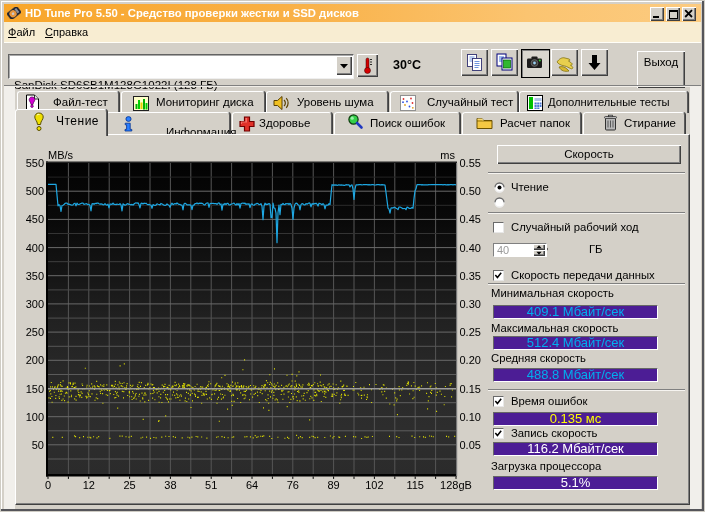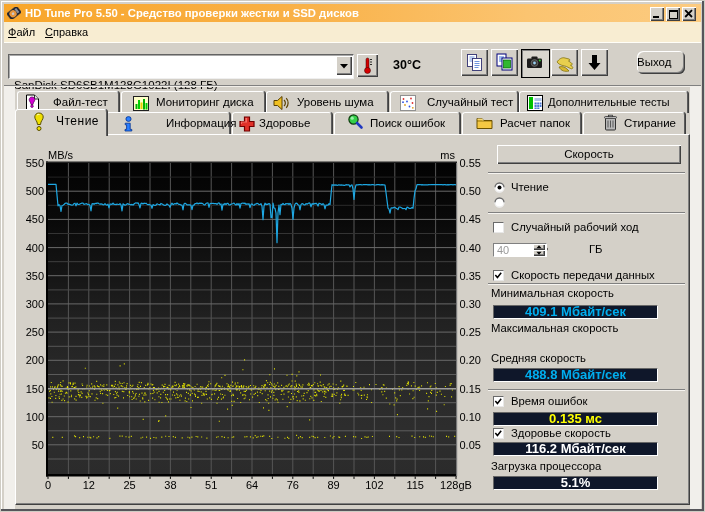--- a/index.html
+++ b/index.html
@@ -1,20 +1,20 @@
 <!DOCTYPE html>
 <html><head><meta charset="utf-8"><style>
 html,body{margin:0;padding:0;}
 body{width:705px;height:512px;overflow:hidden;font-family:"Liberation Sans",sans-serif;}
 #win{position:absolute;left:0;top:0;width:705px;height:512px;background:#d4d0c8;}
 .abs{position:absolute;}
 svg{display:block;}
 .raised{background:#d4d0c8;box-shadow:inset 1px 1px 0 #ffffff,inset -1px -1px 0 #404040,inset -2px -2px 0 #808080;}
 .lbl{font-size:11.3px;color:#000;white-space:nowrap;}
-.vbox{position:absolute;left:493px;width:163px;height:12px;background:#0f172a;border:1px solid;border-color:#666 #fff #fff #666;font-weight:bold;font-size:13px;text-align:center;line-height:12.5px;}
+.vbox{position:absolute;left:493px;width:163px;height:12px;background:#4c1d95;border:1px solid;border-color:#666 #fff #fff #666;font-weight:normal;font-size:13px;text-align:center;line-height:12.5px;}
 .sep{position:absolute;left:488px;width:197px;height:0;border-top:1px solid #808080;border-bottom:1px solid #f6f4f0;}
 .tab{position:absolute;background:#d4d0c8;border-top:1px solid #fff;border-left:1px solid #fff;border-right:1px solid #5c5c5c;border-radius:3px 3px 0 0;box-shadow:1px 0 0 #404040;font-size:11.5px;}
 .tlab{position:absolute;white-space:nowrap;font-size:11.5px;color:#000;}
 .cb{position:absolute;width:9px;height:9px;background:#fff;border:1px solid;border-color:#6a6a6a #e8e8e8 #e8e8e8 #6a6a6a;}
 </style></head><body>
 <div id="win">
 
   <div class="abs" style="left:0;top:0;width:705px;height:512px;box-shadow:inset 0 0 0 1px #cfccc4,inset 1px 1px 0 1px #ffffff,inset -1px -1px 0 1px #57575b,inset -3px -3px 0 #a7a39b;"></div>
   <div class="abs" style="right:1px;top:1px;bottom:1px;width:2px;background:#55555a;"></div>
   <div class="abs" style="left:1px;right:1px;bottom:1px;height:2px;background:#55555a;"></div>
@@ -96,21 +96,21 @@
 <path d="M6 13c2-3 5-5 8-4l4 1c1.5.5 1 2-.5 2l3 2c1.5 1 .5 2.5-1 2l2 2c1 1-.5 2.5-2 1.5l-4-2c-3-1-7-1-9.5-4.5z"></path>
 <path d="M8 18c3-1 6 0 8 2l2 2c-4 1-8 0-10-4z" fill="#d8b830"></path>
 </g>
       </svg>
     </div>
   <div class="abs raised" style="left:581px;top:49px;width:27px;height:27px;">
     <svg width="27" height="27" viewBox="0 0 27 27">
         <path d="M13.5 21l-6-7h3.5V6h5v8h3.5z" fill="#000"></path>
       </svg>
   </div>
-  <div class="abs raised" style="left:637px;top:51px;width:48px;height:23px;font-size:11.5px;line-height:23px;border-radius:6px;">Выход</div>
+  <div class="abs raised" style="left:637px;top:51px;width:48px;height:37px;text-align:center;font-size:11.5px;line-height:23px;">Выход</div>
 
   <div class="abs" style="left:4px;top:85px;width:697px;height:0;border-top:1px solid #808080;border-bottom:1px solid #f2efe9;"></div>
 
   <div class="tab" style="left:17px;top:91px;width:100px;height:21px;"></div>
   <div class="tab" style="left:121px;top:91px;width:142px;height:21px;"></div>
   <div class="tab" style="left:266px;top:91px;width:120px;height:21px;"></div>
   <div class="tab" style="left:390px;top:91px;width:126px;height:21px;"></div>
   <div class="tab" style="left:519px;top:91px;width:167px;height:21px;"></div>
 
 <svg class="abs" style="left:25px;top:94px;" width="15" height="17" viewBox="0 0 15 17">
@@ -161,21 +161,21 @@
   <div class="tlab" style="left:156px;top:96px;">Мониторинг диска</div>
   <div class="tlab" style="left:297px;top:96px;">Уровень шума</div>
   <div class="tlab" style="left:427px;top:96px;">Случайный тест</div>
   <div class="tlab" style="left:548px;top:96px;font-size:11.2px;">Дополнительные тесты</div>
 
   <div class="tab" style="left:106px;top:112px;width:122px;height:21px;"></div>
   <div class="tab" style="left:232px;top:112px;width:98px;height:21px;"></div>
   <div class="tab" style="left:334px;top:112px;width:124px;height:21px;"></div>
   <div class="tab" style="left:462px;top:112px;width:117px;height:21px;"></div>
   <div class="tab" style="left:583px;top:112px;width:100px;height:21px;"></div>
-  <div class="tlab" style="left:142px;top:117px;padding-left:24px;">Информация</div>
+  <div class="tlab" style="left:142px;top:126px;padding-left:24px;">Информация</div>
   <div class="tlab" style="left:259px;top:117px;">Здоровье</div>
   <div class="tlab" style="left:370px;top:117px;">Поиск ошибок</div>
   <div class="tlab" style="left:500px;top:117px;">Расчет папок</div>
   <div class="tlab" style="left:624px;top:117px;">Стирание</div>
 
 <svg class="abs" style="left:122px;top:116px;" width="13" height="16" viewBox="0 0 13 16">
 <ellipse cx="6.5" cy="3" rx="2.6" ry="2.4" fill="#2a7fff" stroke="#003090" stroke-width="0.8"></ellipse>
 <path d="M3.2 7.2h5v6.2h1.6V15H3v-1.6h1.6V8.8H3.2z" fill="#2a7fff" stroke="#003090" stroke-width="0.8"></path>
 </svg>
 <svg class="abs" style="left:238px;top:115px;" width="18" height="17" viewBox="0 0 18 17">
@@ -323,35 +323,36 @@
       <svg width="9" height="9" viewBox="1 1 10 10">
         <path d="M2.5 5.5l2.3 2.7L9 3" fill="none" stroke="#000" stroke-width="1.7"></path>
       </svg>
     </div>
   <div class="lbl abs" style="left:511px;top:269px;">Скорость передачи данных</div>
   <div class="sep" style="top:283px;"></div>
 
   <div class="lbl abs" style="left:491px;top:287px;">Минимальная скорость</div>
   <div class="vbox" style="top:305px;color:#00aeef;">409.1 Мбайт/сек</div>
   <div class="lbl abs" style="left:491px;top:322px;">Максимальная скорость</div>
+  <div class="vbox" style="top:336px;color:#00aeef;">512.4 Мбайт/сек</div>
   <div class="lbl abs" style="left:491px;top:352px;">Средняя скорость</div>
   <div class="vbox" style="top:368px;color:#00aeef;">488.8 Мбайт/сек</div>
   <div class="sep" style="top:389px;"></div>
 
   <div class="cb" style="left:493px;top:396px;">
       <svg width="9" height="9" viewBox="1 1 10 10">
         <path d="M2.5 5.5l2.3 2.7L9 3" fill="none" stroke="#000" stroke-width="1.7"></path>
       </svg>
     </div>
   <div class="lbl abs" style="left:511px;top:395px;">Время ошибок</div>
   <div class="vbox" style="top:412px;color:#ffff00;">0.135 мс</div>
 
   <div class="cb" style="left:493px;top:428px;">
       <svg width="9" height="9" viewBox="1 1 10 10">
         <path d="M2.5 5.5l2.3 2.7L9 3" fill="none" stroke="#000" stroke-width="1.7"></path>
       </svg>
     </div>
-  <div class="lbl abs" style="left:511px;top:427px;">Здоровье скорость</div>
+  <div class="lbl abs" style="left:511px;top:427px;">Запись скорость</div>
   <div class="vbox" style="top:442px;color:#fff;">116.2 Мбайт/сек</div>
 
   <div class="lbl abs" style="left:491px;top:460px;">Загрузка процессора</div>
   <div class="vbox" style="top:476px;color:#fff;">5.1%</div>
 </div>
 
 </body></html>

